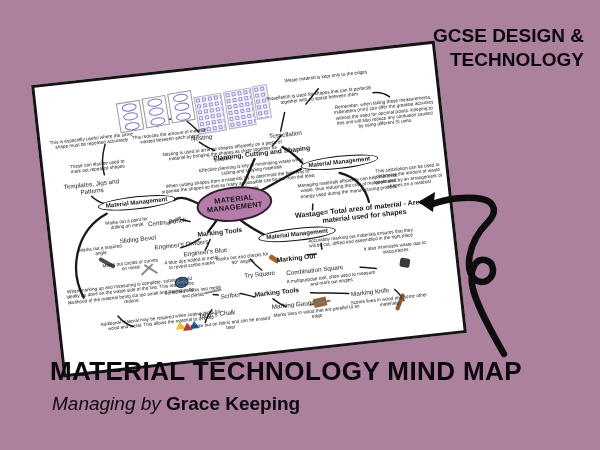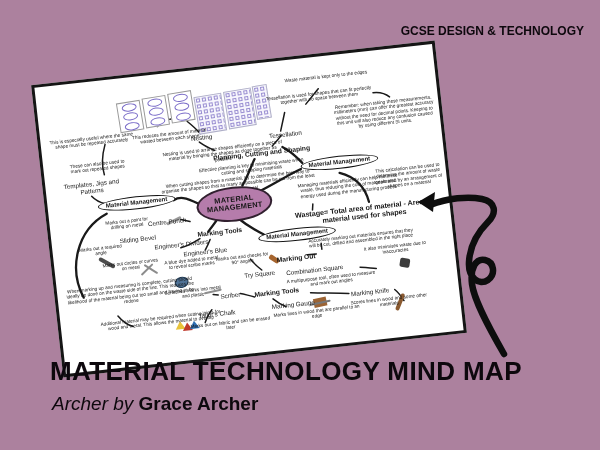--- a/index.html
+++ b/index.html
@@ -3,21 +3,21 @@
 <meta charset="utf-8">
 <style>
   html,body{margin:0;padding:0;}
   body{
     width:600px;height:450px;position:relative;overflow:hidden;
     background:#ac819e;
     font-family:"Liberation Sans",sans-serif;
   }
   .badge{
     position:absolute;top:24px;right:16px;width:215px;
-    text-align:right;font-weight:bold;font-size:12px;line-height:1.25;
+    text-align:right;font-weight:bold;font-size:19px;line-height:1.25;
     color:#0d080d;
   }
   .paper{
     position:absolute;left:46px;top:62px;width:400px;height:288px;
     background:#ffffff;border:3px solid #151515;
     transform:rotate(-6.3deg);
   }
   .connectors{position:absolute;left:0;top:0;}
   .node{
     position:absolute;color:#161616;text-align:center;
@@ -184,14 +184,14 @@
     <div class="node note" style="left: 36px; top: 240px; width: 128px; white-space: normal;">Additional material may be required when cutting joints for wood and metal. This allows the material to overlap</div>
   </div>
 
 <svg style="position:absolute;left:412px;top:178px;z-index:5;" width="135" height="195" viewBox="0 0 135 195" fill="none">
   <path d="M92,176 C76,148 62,122 60,106 C58,90 64,80 73,82 C82,84 84,96 76,102 C67,108 56,100 57,84 C58,65 68,52 76,44 C85,35 84,24 70,21 C56,18 36,20 18,27" stroke="#0d0d0d" stroke-width="6.5" stroke-linecap="round"></path>
   <polygon points="6,24 23,14 21,34" fill="#0d0d0d"></polygon>
 </svg>
 
 <div class="main-title">MATERIAL TECHNOLOGY MIND MAP</div>
 <div class="byline">
-  <span class="prefix">Archer by </span><span class="name">Grace Archer</span>
+  <span class="prefix">Managing by </span><span class="name">Grace Keeping</span>
 </div>
 
 </body></html>

